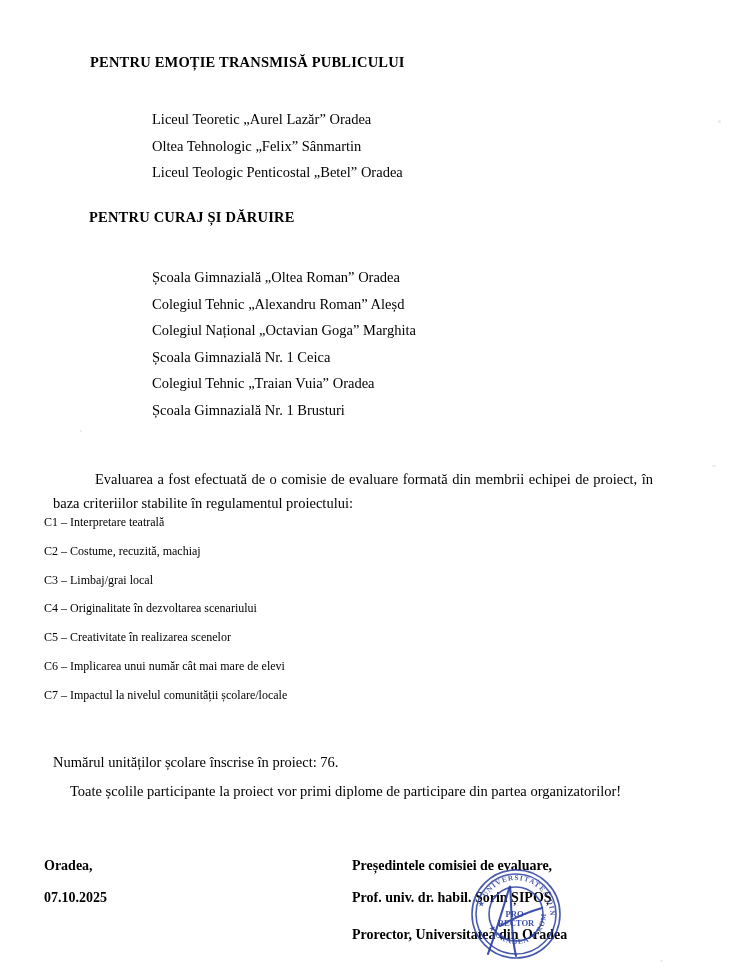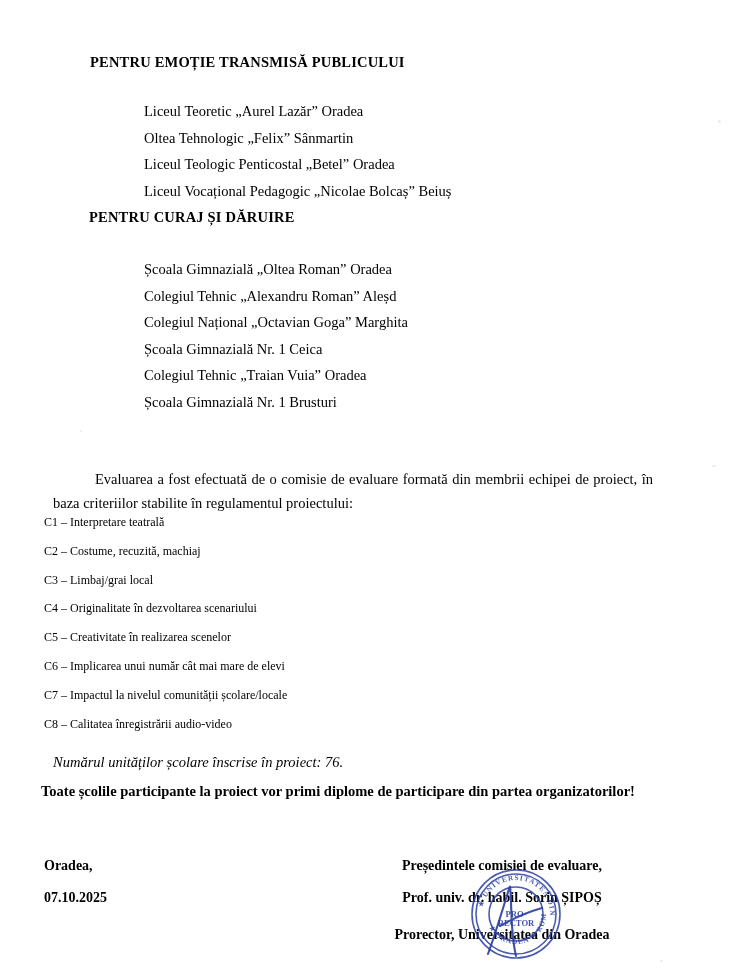--- a/index.html
+++ b/index.html
@@ -37,21 +37,21 @@
   #heading-2 {
     position: absolute;
     left: 89px;
     top: 209px;
   }
 
   
   .school-list {
     position: absolute;
     left: 136px;
-    margin: 8px;
+    margin: 16px;
     padding: 0;
     list-style: none;
   }
   .school-list li {
     font-size: 14.5px;
     line-height: 26.5px;
     white-space: nowrap;
   }
   #list-1 { top: 90px; }
   #list-2 { top: 248px; }
@@ -82,44 +82,42 @@
   .criteria li {
     font-size: 12px;
     line-height: 28.8px;
     white-space: nowrap;
   }
 
   #count-line {
     left: 44px;
     top: 741px;
     white-space: nowrap;
-    font-style: italic;
   }
   #closing-line {
-    left: 32px;
+    left: 61px;
     top: 770px;
     white-space: nowrap;
-    font-weight: bold;
   }
 
   
   .sig-left {
     position: absolute;
     left: 44px;
     font-weight: bold;
     font-size: 14px;
   }
   #sig-city { top: 858px; }
   #sig-date { top: 890px; }
 
   .sig-right {
     position: absolute;
     left: 352px;
     width: 300px;
-    text-align: center;
+    text-align: left;
     font-weight: bold;
     font-size: 14px;
   }
   #sig-role { top: 858px; }
   #sig-name { top: 890px; }
   #sig-title { top: 927px; }
 
   
   .stamp {
     position: absolute;
@@ -148,21 +146,20 @@
   <div class="speckle" style="left:712px; top:465px; width:4px; height:2px;"></div>
   <div class="speckle" style="left:80px; top:430px; width:2px; height:2px;"></div>
   <div class="speckle" style="left:660px; top:960px; width:3px; height:2px;"></div>
 
   <h2 class="section-heading" id="heading-1">PENTRU EMOȚIE TRANSMISĂ PUBLICULUI</h2>
 
   <ul class="school-list" id="list-1">
     <li>Liceul Teoretic „Aurel Lazăr” Oradea</li>
     <li>Oltea Tehnologic „Felix” Sânmartin</li>
     <li>Liceul Teologic Penticostal „Betel” Oradea</li>
-    <li>Liceul Vocațional Pedagogic „Nicolae Bolcaș” Beiuș</li>
   </ul>
 
   <h2 class="section-heading" id="heading-2">PENTRU CURAJ ȘI DĂRUIRE</h2>
 
   <ul class="school-list" id="list-2">
     <li>Școala Gimnazială „Oltea Roman” Oradea</li>
     <li>Colegiul Tehnic „Alexandru Roman” Aleșd</li>
     <li>Colegiul Național „Octavian Goga” Marghita</li>
     <li>Școala Gimnazială Nr. 1 Ceica</li>
     <li>Colegiul Tehnic „Traian Vuia” Oradea</li>
@@ -172,21 +169,20 @@
   <p class="para" id="intro-para">Evaluarea a fost efectuată de o comisie de evaluare formată din membrii echipei de proiect, în baza criteriilor stabilite în regulamentul proiectului:</p>
 
   <ul class="criteria">
     <li>C1 – Interpretare teatrală</li>
     <li>C2 – Costume, recuzită, machiaj</li>
     <li>C3 – Limbaj/grai local</li>
     <li>C4 – Originalitate în dezvoltarea scenariului</li>
     <li>C5 – Creativitate în realizarea scenelor</li>
     <li>C6 – Implicarea unui număr cât mai mare de elevi</li>
     <li>C7 – Impactul la nivelul comunității școlare/locale</li>
-    <li>C8 – Calitatea înregistrării audio-video</li>
   </ul>
 
   <p class="para" id="count-line">Numărul unităților școlare înscrise în proiect: 76.</p>
 
   <p class="para" id="closing-line">Toate școlile participante la proiect vor primi diplome de participare din partea organizatorilor!</p>
 
   <div class="sig-left" id="sig-city">Oradea,</div>
   <div class="sig-left" id="sig-date">07.10.2025</div>
 
   <div class="sig-right" id="sig-role">Președintele comisiei de evaluare,</div>

